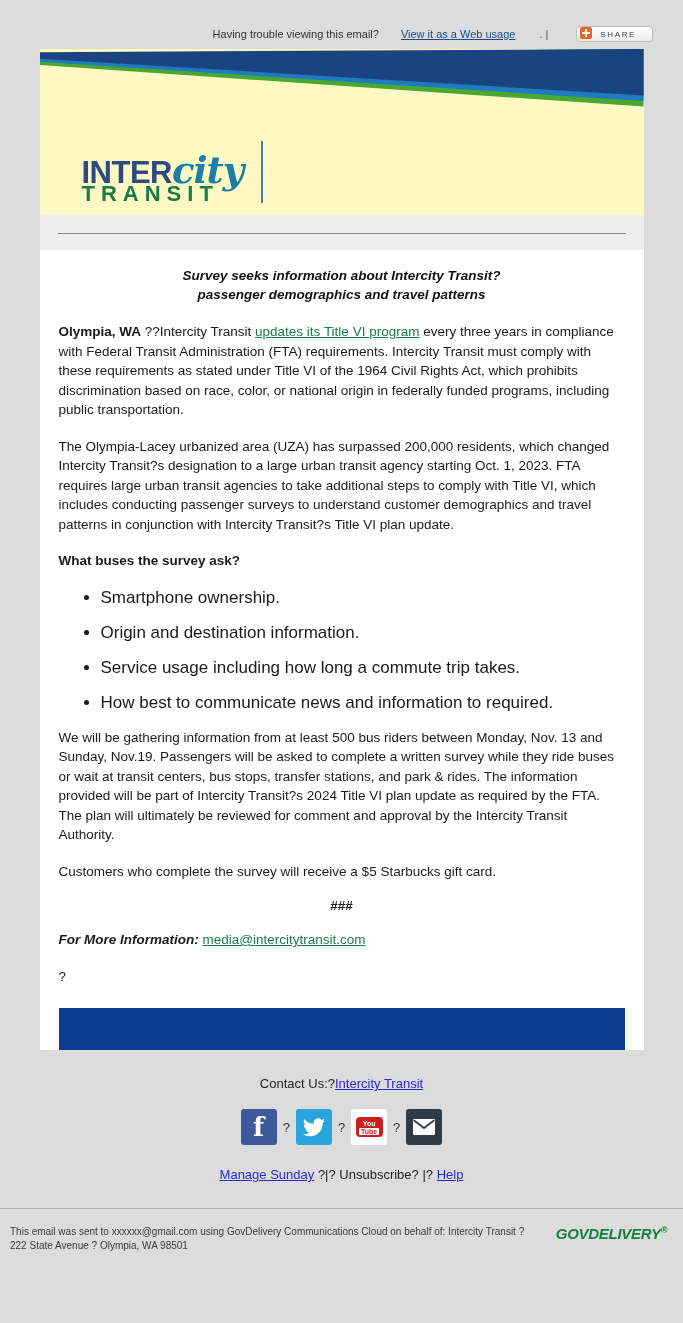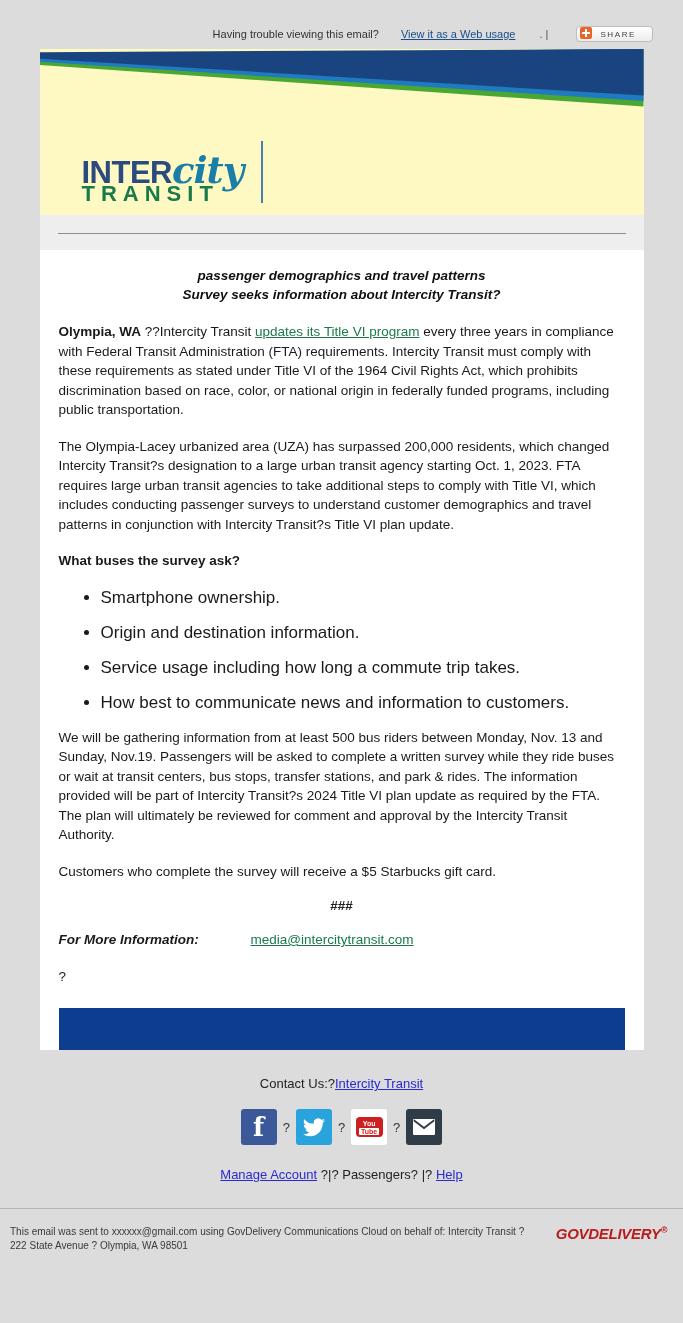--- a/index.html
+++ b/index.html
@@ -174,21 +174,20 @@
     margin: 0 0 14px 0;
     color: #111;
   }
   .body-wrap a.inline-link {
     color: #1a7a4a;
     text-decoration: underline;
   }
   .body-wrap a.mail-link {
     color: #1a7a4a;
     text-decoration: underline;
-    margin-left: 48px;
   }
   ul.bullets {
     margin: 0 0 16px 0;
     padding-left: 42px;
   }
   ul.bullets li {
     font-size: 17px;
     line-height: 19px;
     margin-bottom: 16px;
     color: #1a1a1a;
@@ -278,21 +277,21 @@
     font-size: 10px;
     line-height: 14px;
     color: #3a3a3a;
     text-align: left;
     max-width: 540px;
   }
   .gov-logo {
     font-size: 15px;
     font-style: italic;
     font-weight: bold;
-    color: #b91c1c;
+    color: #15803d;
     letter-spacing: -0.3px;
     white-space: nowrap;
     position: relative;
     padding-right: 6px;
   }
   .gov-logo sup { font-size: 9px; }
 </style>
 </head>
 <body>
 
@@ -323,36 +322,36 @@
   </div>
 
   <div class="gray-strip">
     <hr>
   </div>
 
   <div class="body-wrap">
 
 
     <div class="subject">
+      <div>Survey seeks information about Intercity Transit?</div>
       <div>passenger demographics and travel patterns</div>
-      <div>Survey seeks information about Intercity Transit?</div>
     </div>
 
     <p><b>Olympia, WA</b><span> ??Intercity Transit </span><a class="inline-link" href="#">updates its Title VI program</a><span> every three years in compliance with Federal Transit Administration (FTA) requirements. Intercity Transit must comply with these requirements as stated under Title VI of the 1964 Civil Rights Act, which prohibits discrimination based on race, color, or national origin in federally funded programs, including public transportation.</span></p>
 
     <p>The Olympia-Lacey urbanized area (UZA) has surpassed 200,000 residents, which changed Intercity Transit?s designation to a large urban transit agency starting Oct. 1, 2023. FTA requires large urban transit agencies to take additional steps to comply with Title VI, which includes conducting passenger surveys to understand customer demographics and travel patterns in conjunction with Intercity Transit?s Title VI plan update.</p>
 
     <p class="subhead">What buses the survey ask?</p>
 
 
     <ul class="bullets">
       <li>Smartphone ownership.</li>
       <li>Origin and destination information.</li>
       <li>Service usage including how long a commute trip takes.</li>
-      <li>How best to communicate news and information to customers.</li>
+      <li>How best to communicate news and information to required.</li>
     </ul>
 
     <p>We will be gathering information from at least 500 bus riders between Monday, Nov. 13 and Sunday, Nov.19. Passengers will be asked to complete a written survey while they ride buses or wait at transit centers, bus stops, transfer stations, and park &amp; rides. The information provided will be part of Intercity Transit?s 2024 Title VI plan update as required by the FTA. The plan will ultimately be reviewed for comment and approval by the Intercity Transit Authority.</p>
 
     <p>Customers who complete the survey will receive a $5 Starbucks gift card.</p>
 
     <div class="hashes">###</div>
 
     <p class="more-info"><span class="mi-label">For More Information:</span> <a class="mail-link" href="#">media@intercitytransit.com</a></p>
 
@@ -388,19 +387,19 @@
     <span class="qmark">?</span>
 
     <span class="sicon em">
       <svg width="24" height="18" viewBox="0 0 24 18" aria-hidden="true">
           <rect x="1" y="1" width="22" height="16" rx="1" fill="#ffffff"></rect>
           <path d="M1.8 2.2 L12 10 L22.2 2.2" stroke="#2f3b47" stroke-width="1.8" fill="none"></path>
         </svg>
     </span>
   </div>
 
-  <div class="manage-row"><a href="#">Manage Account</a><span> ?|? </span><span>Passengers?</span><span> |? </span><a href="#">Help</a></div>
+  <div class="manage-row"><a href="#">Manage Sunday</a><span> ?|? </span><span>Unsubscribe?</span><span> |? </span><a href="#">Help</a></div>
 
   <div class="legal">
     <div class="legal-text">This email was sent to xxxxxx@gmail.com using GovDelivery Communications Cloud on behalf of: Intercity Transit ? 222 State Avenue ? Olympia, WA 98501</div>
     <div class="gov-logo"><span>GOVDELIVERY</span><sup>®</sup></div>
   </div>
 </div>
 
 </body></html>

